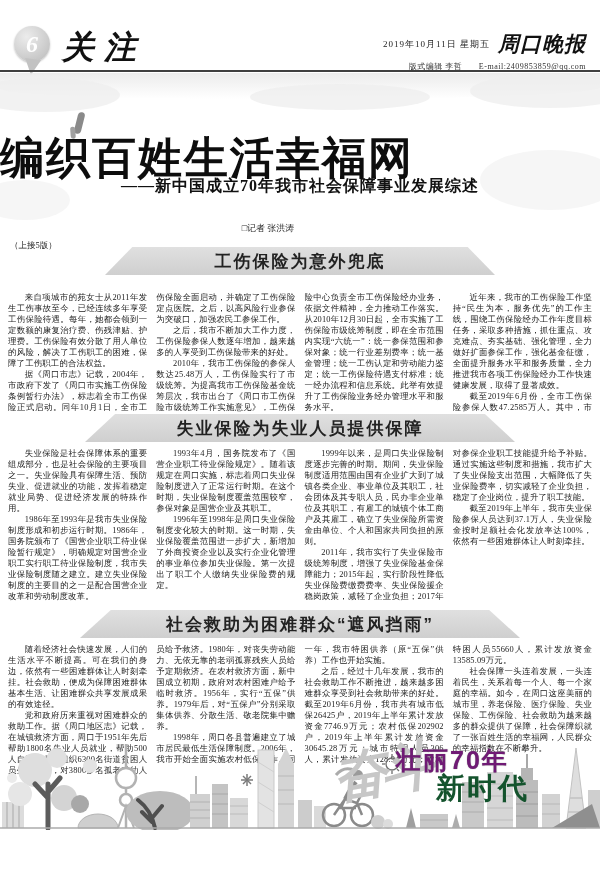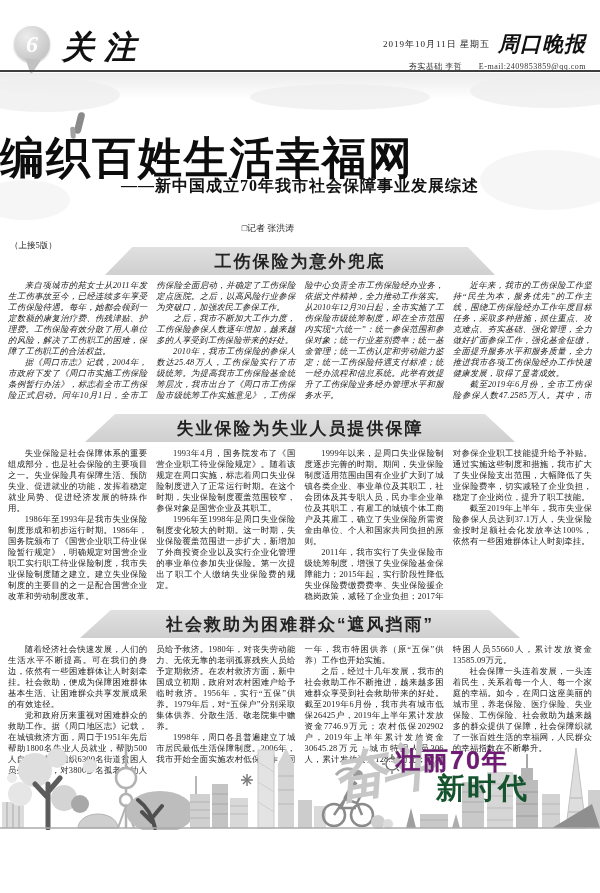--- a/index.html
+++ b/index.html
@@ -75,21 +75,21 @@
   #banner2 { top:414px; width:430px; }
   #banner3 { top:610px; width:440px;align-items:center; }
   
   .section-body {
     position:absolute; left:8px; width:584px;
     column-count:4; column-gap:9px; column-fill:auto;
     font-size:8.4px; line-height:11px; text-align:justify;
     color:#1b1b1b; overflow:hidden; letter-spacing:.2px;
   }
   .section-body p { margin:0; text-indent:2em; }
-  #body1 { top:280px; height:128px;font-style:italic; }
+  #body1 { top:292px; height:128px; }
   #body2 { top:448px; height:158px; }
   #body3 { top:644px; height:142px; }
   
   .skyline { position:absolute; left:0; top:742px; width:600px; height:88px; }
   .slogan-calligraphy {
     position:absolute; left:333px; top:745px; font-size:54px; font-weight:900;
     font-style:italic; color:#c7c7c7; transform:rotate(-10deg); line-height:1;
     font-family:"Liberation Serif", serif; letter-spacing:-6px;
   }
   .slogan-line1 {
@@ -114,21 +114,21 @@
   <div class="page-badge">
     <span>6</span>
   </div>
   <div class="section-name">关注</div>
 
   <div class="header-right">
     <div>
       <span class="date-line">2019年10月11日 星期五</span><span class="masthead">周口晚报</span>
     </div>
     <div class="editor-row">
-      <span style="margin-left:0">夯实基础 李哲</span>
+      <span style="margin-left:0">版式编辑 李哲</span>
       <span>E-mail:2409853859@qq.com</span>
     </div>
   </div>
 
   <div class="header-rule"></div>
   <div class="cloud-band"></div>
   <div class="cloud c1"></div>
   <div class="cloud c2"></div>
   <div class="cloud c3"></div>
   <div class="cloud c4"></div>

